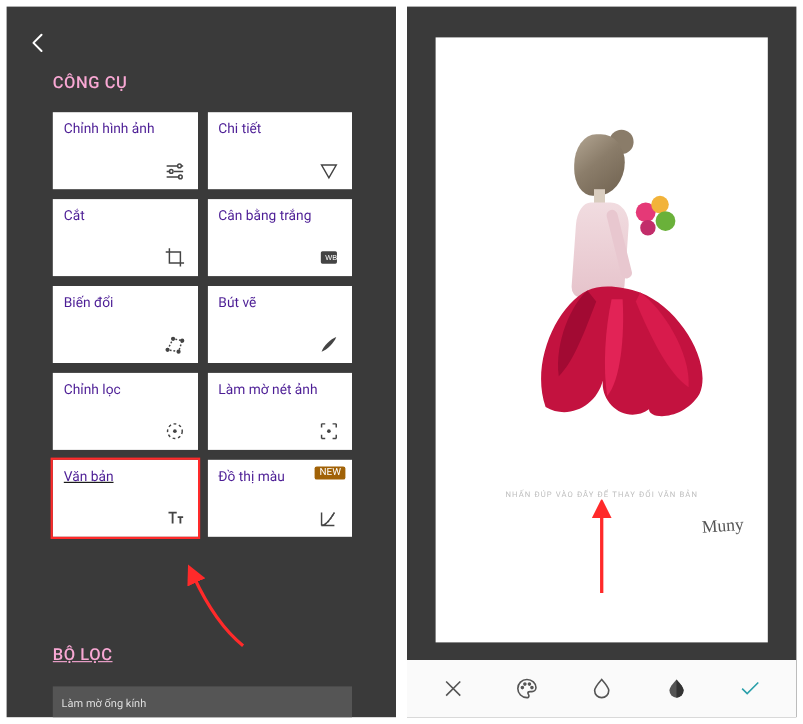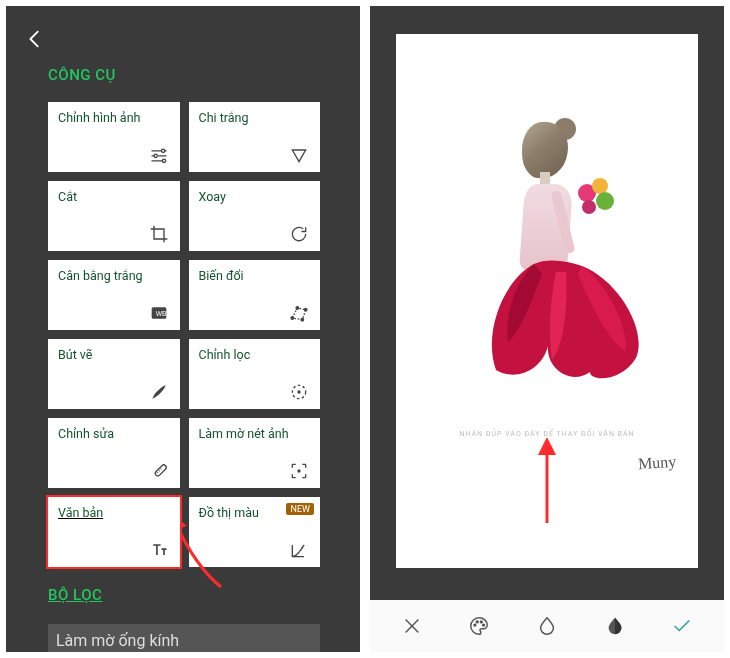--- a/index.html
+++ b/index.html
@@ -20,21 +20,21 @@
   }
   
   .left .back {
     position: absolute;
     top: 22px; left: 18px;
     color: #fff; font-size: 22px;
     cursor: pointer;
   }
   .left .section-title {
     position: absolute;
-    color: #22c55e;
+    color: #f9a8d4;
     font-size: 15px;
     font-weight: 500;
     letter-spacing: 0.5px;
   }
   .title-tools { top: 60px; left: 42px; }
   .title-filters { top: 580px; left: 42px; text-decoration: underline; }
   .tool-grid {
     position: absolute;
     top: 96px; left: 42px; right: 40px;
     display: grid;
@@ -46,21 +46,21 @@
     height: 70px;
     padding: 8px 10px 6px;
     display: flex;
     flex-direction: column;
     justify-content: space-between;
     cursor: pointer;
     position: relative;
   }
   .tool-card .label {
     font-size: 12.5px;
-    color: #14532d;
+    color: #4c1d95;
   }
   .tool-card .ico {
     align-self: flex-end;
     width: 22px; height: 22px;
     display: flex; align-items: center; justify-content: center;
     color: #444;
   }
   .tool-card svg { width: 20px; height: 20px; stroke: #444; fill: none; stroke-width: 1.6; }
   .badge-new {
     position: absolute;
@@ -80,35 +80,35 @@
   }
   .filter-row {
     position: absolute;
     top: 618px; left: 42px; right: 40px;
     display: flex; gap: 10px;
   }
   .filter-card {
     flex: 1; height: 32px;
     background: #555;
     color: #ddd;
-    font-size: 16px;
+    font-size: 10px;
     display: flex; align-items: center;
     padding-left: 8px;
   }
   
   .arrow-left {
     position: absolute;
     bottom: 60px; left: 160px;
     pointer-events: none;
   }
   
   .right { background: #3a3a3a; display:flex; flex-direction:column; }
   .canvas-wrap {
     flex: 1;
-    padding: 28px 26px 32px;
+    padding: 28px 26px 16px;
   }
   .canvas {
     background: #fff;
     width: 100%; height: 100%;
     position: relative;
     overflow: hidden;
   }
   
   .girl { position:absolute; top:88px; left:96px; width:130px; height:260px; }
   .head {
@@ -206,45 +206,37 @@
         <svg viewBox="0 0 24 24">
             <path d="M3 7h12M19 7h2M3 13h4M11 13h10M3 19h14M21 19h0"></path>
             <circle cx="17" cy="7" r="2"></circle>
             <circle cx="8" cy="13" r="2"></circle>
             <circle cx="18" cy="19" r="2"></circle>
           </svg>
       </span>
     </div>
 
     <div class="tool-card">
-      <span class="label">Chi trắng</span>
+      <span class="label">Chi tiết</span>
       <span class="ico">
         <svg viewBox="0 0 24 24">
             <path d="M4 6 L20 6 L12 20 Z"></path>
           </svg>
       </span>
     </div>
 
     <div class="tool-card">
       <span class="label">Cắt</span>
       <span class="ico">
         <svg viewBox="0 0 24 24">
             <path d="M6 2v16h16M2 6h16v16"></path>
           </svg>
       </span>
     </div>
 
-    <div class="tool-card">
-      <span class="label">Xoay</span>
-      <span class="ico">
-        <svg viewBox="0 0 24 24">
-            <path d="M20 12a8 8 0 1 1-3-6.2M20 4v5h-5"></path>
-          </svg>
-      </span>
-    </div>
 
     <div class="tool-card">
       <span class="label">Cân bằng trắng</span>
       <span class="ico">
         <svg viewBox="0 0 24 24">
             <rect x="4" y="6" width="16" height="12" rx="1" fill="#444"></rect>
             <text x="8" y="15" font-size="8" fill="#fff" stroke="none" font-family="Arial">WB</text>
           </svg>
       </span>
     </div>
@@ -274,29 +266,20 @@
     <div class="tool-card">
       <span class="label">Chỉnh lọc</span>
       <span class="ico">
         <svg viewBox="0 0 24 24">
             <circle cx="12" cy="12" r="8" stroke-dasharray="3 3"></circle>
             <circle cx="12" cy="12" r="2" fill="#444" stroke="none"></circle>
           </svg>
       </span>
     </div>
 
-    <div class="tool-card">
-      <span class="label">Chỉnh sửa</span>
-      <span class="ico">
-        <svg viewBox="0 0 24 24">
-            <rect x="6" y="10" width="16" height="6" rx="3" transform="rotate(-45 12 12)"></rect>
-            <path d="M9 12h1M12 12h1M15 12h1" transform="rotate(-45 12 12)"></path>
-          </svg>
-      </span>
-    </div>
 
     <div class="tool-card">
       <span class="label">Làm mờ nét ảnh</span>
       <span class="ico">
         <svg viewBox="0 0 24 24">
             <path d="M4 4h4M4 4v4M20 4h-4M20 4v4M4 20h4M4 20v-4M20 20h-4M20 20v-4"></path>
             <circle cx="12" cy="12" r="2" fill="#444" stroke="none"></circle>
           </svg>
       </span>
     </div>

